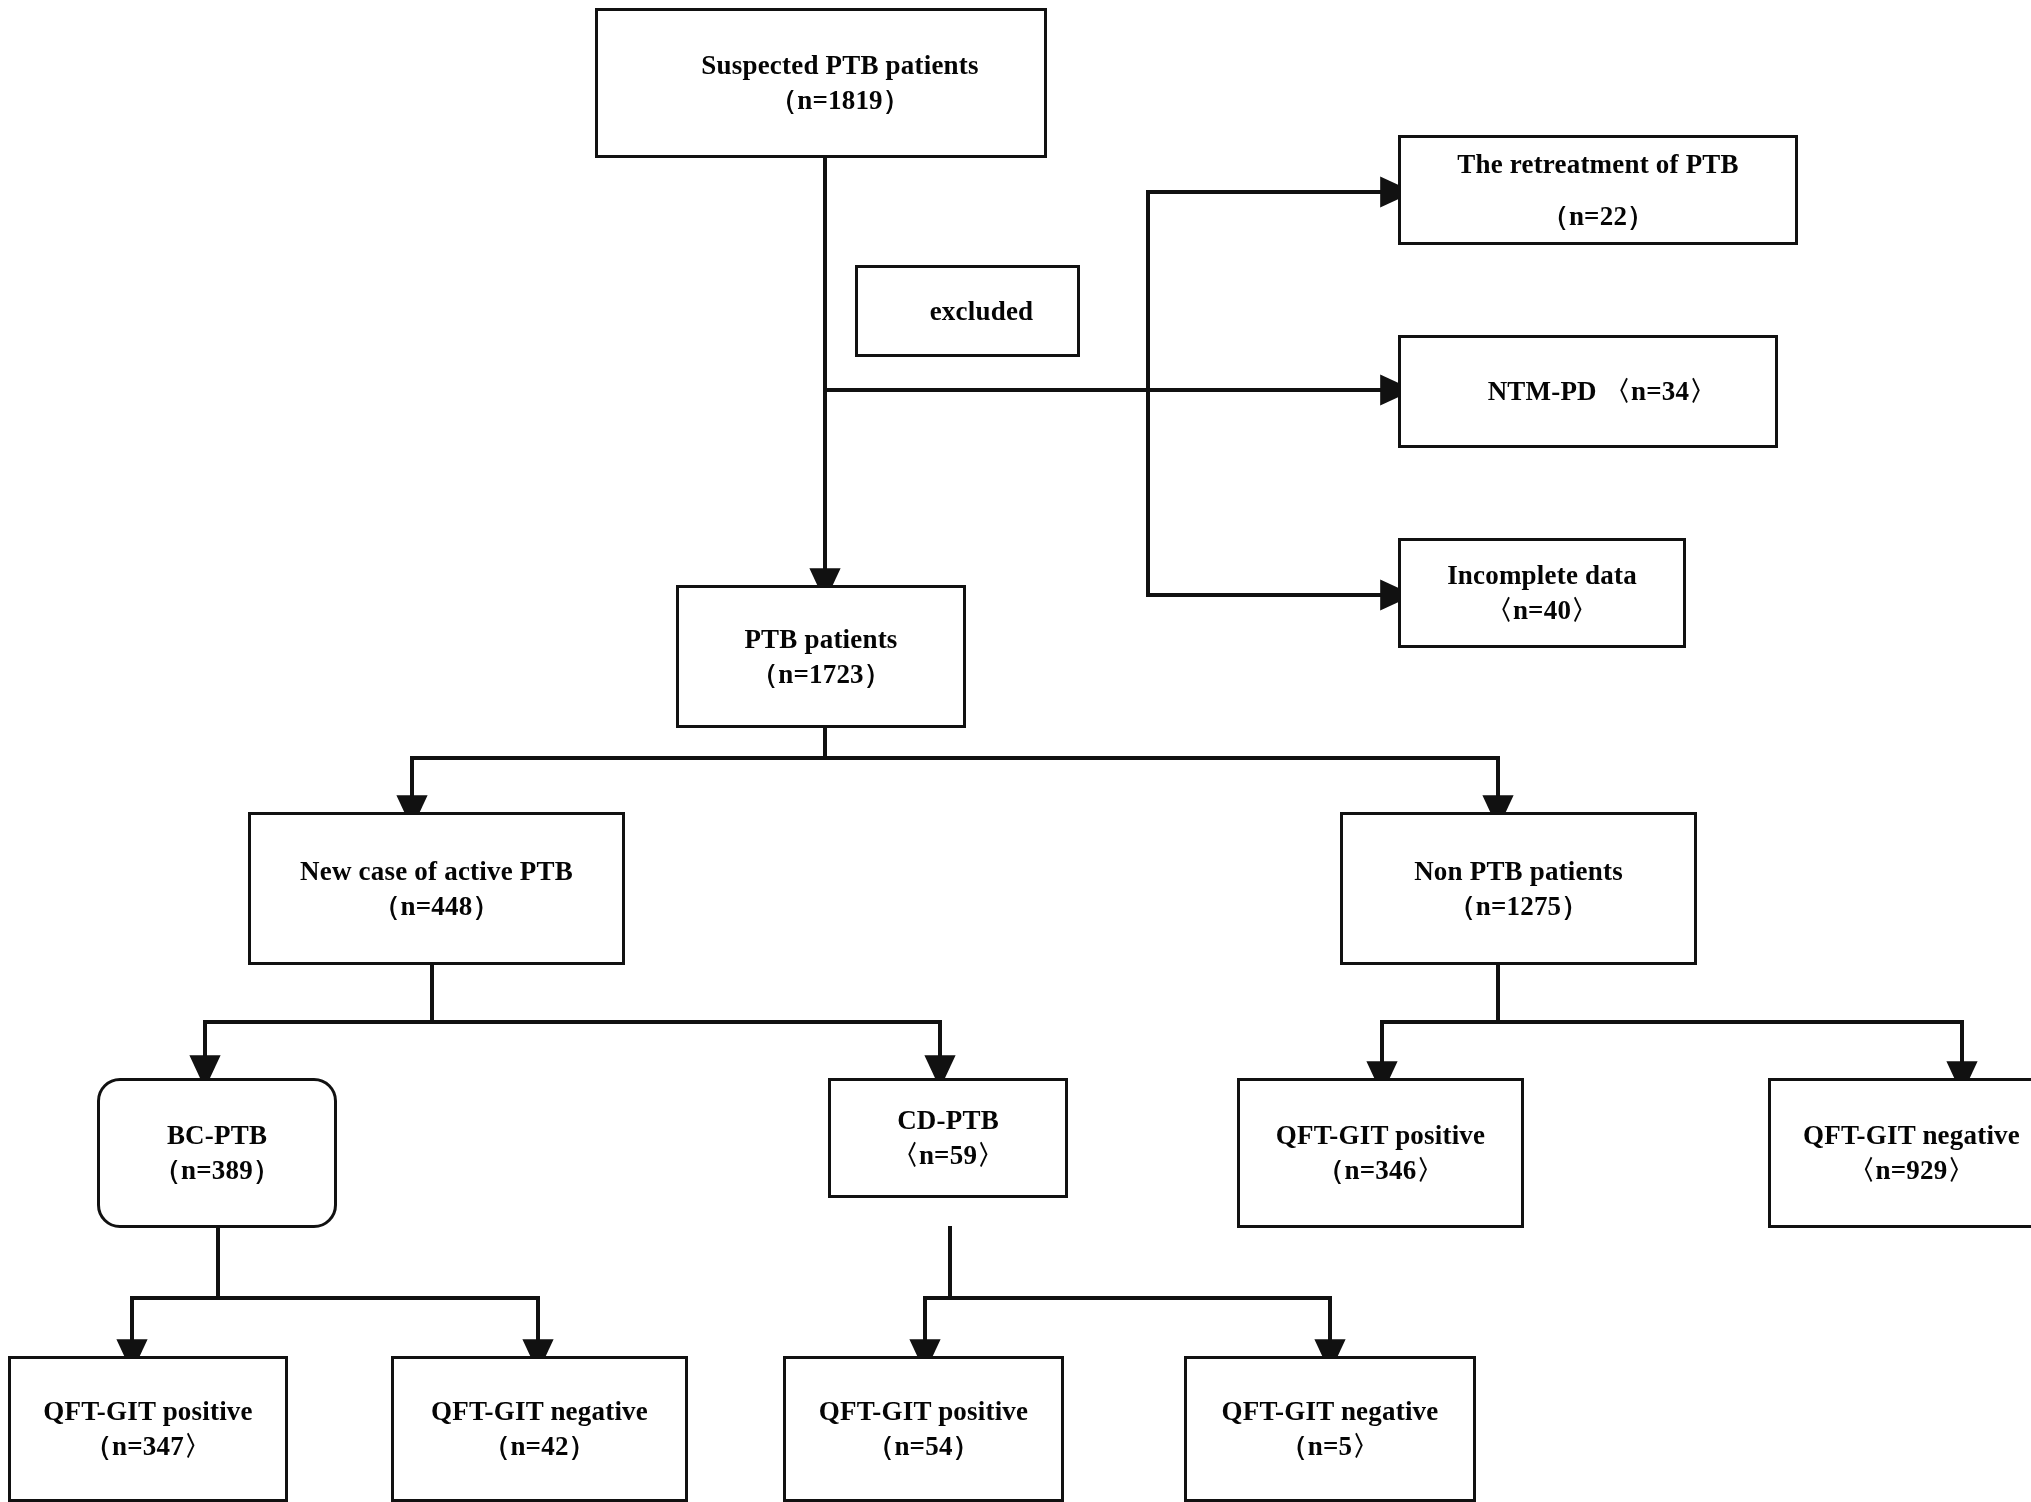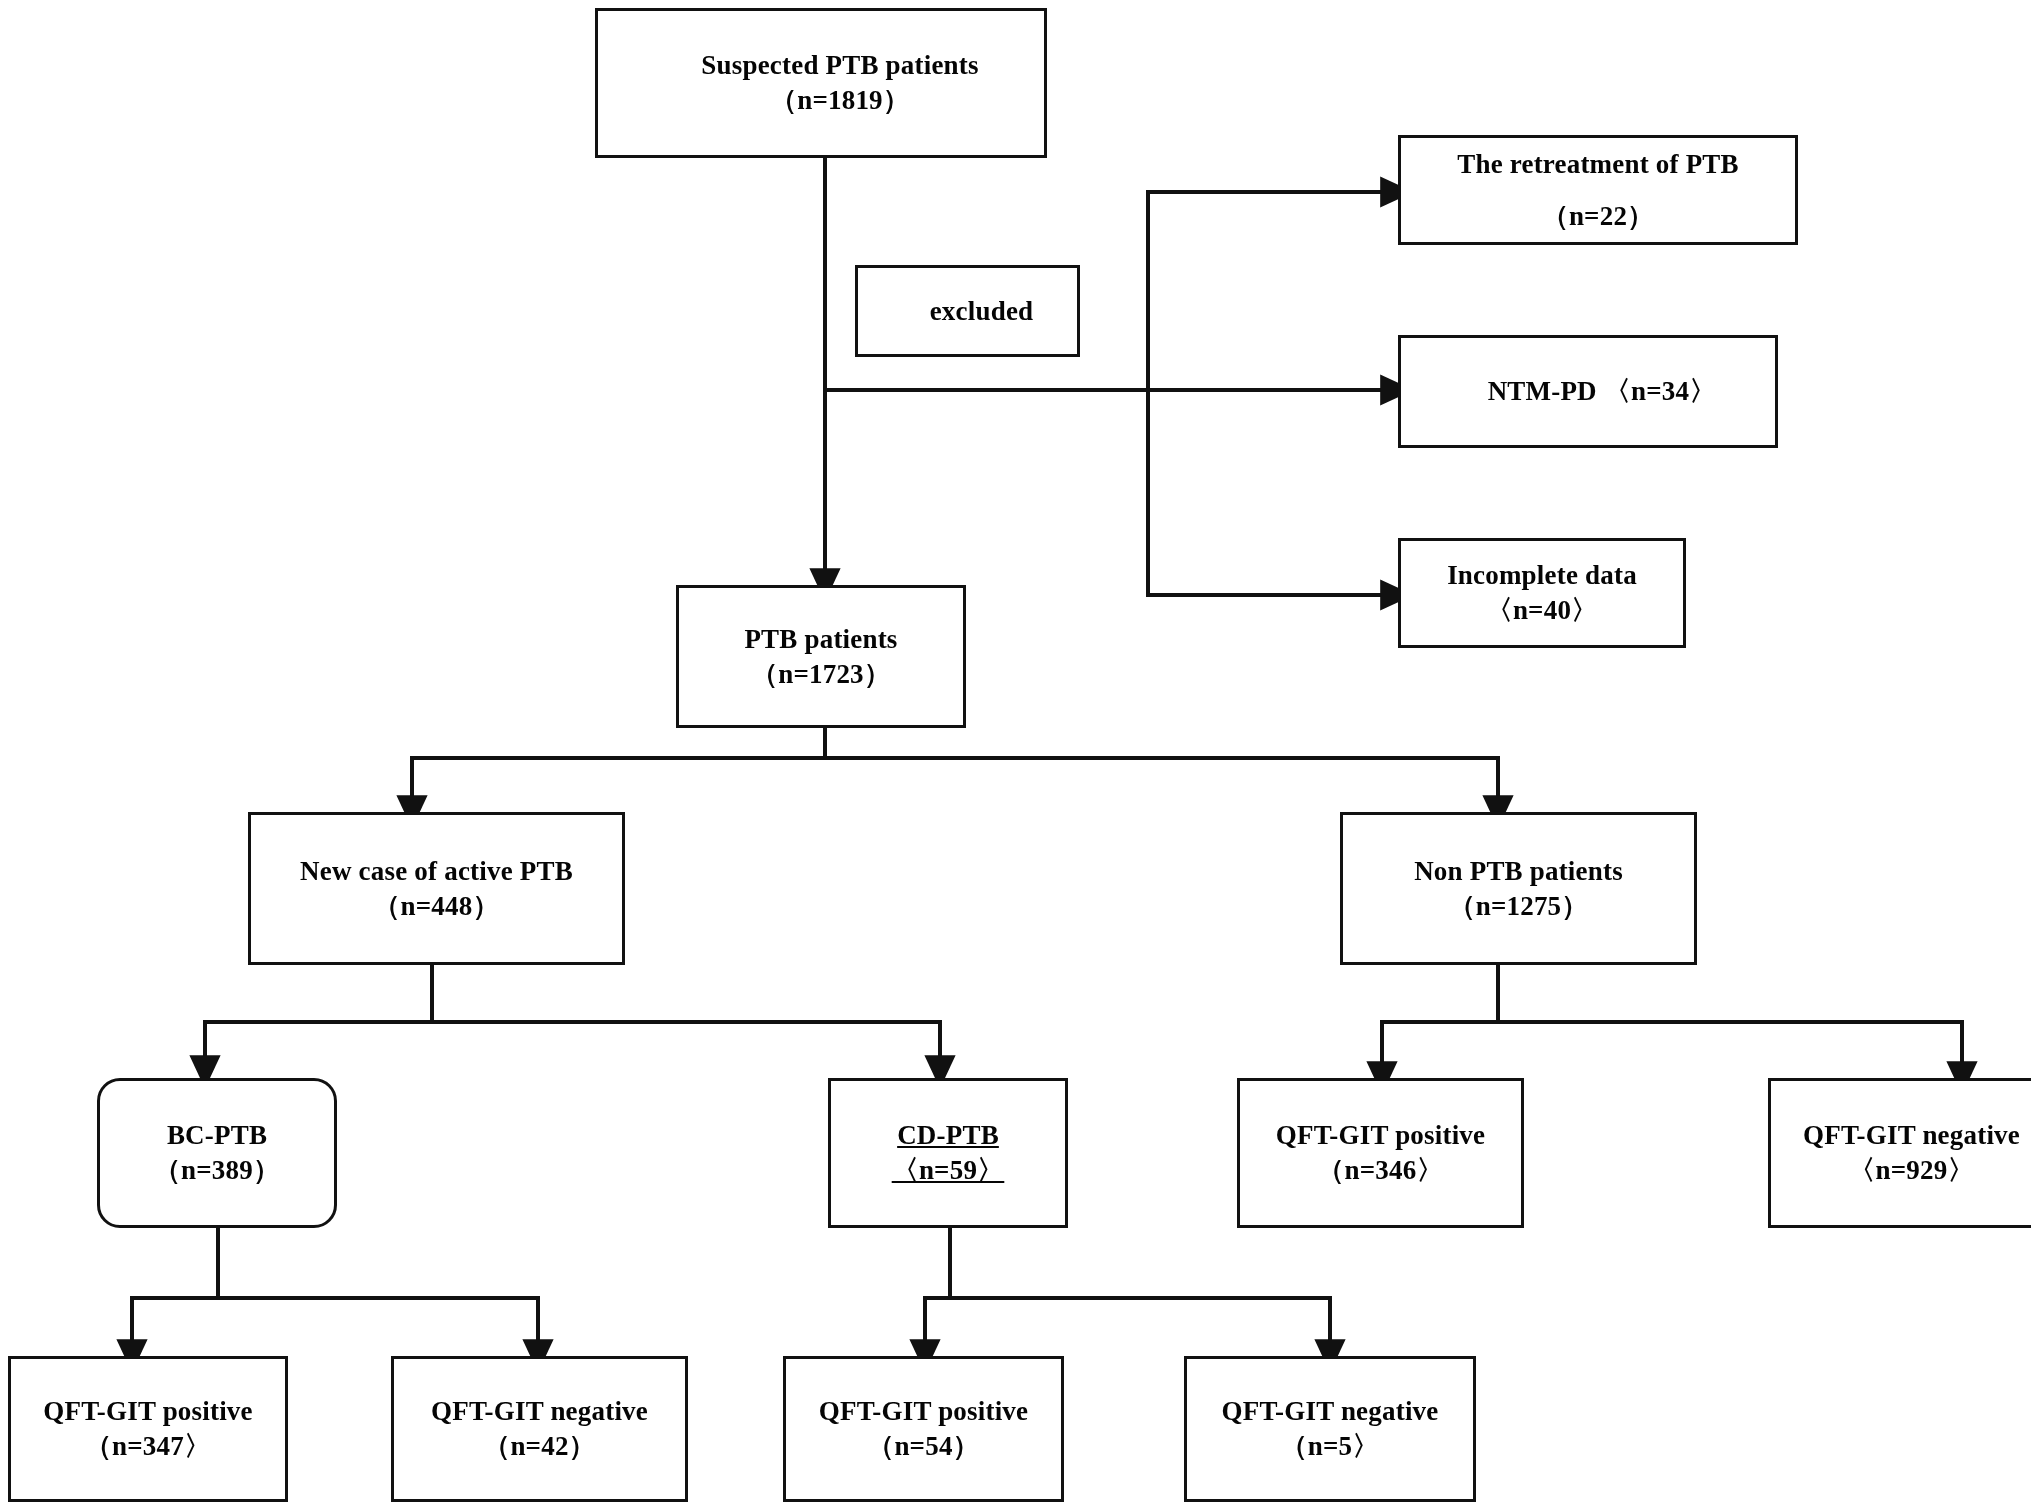--- a/index.html
+++ b/index.html
@@ -149,21 +149,21 @@
   <div class="node" style="left:1340px; top:812px; width:357px; height:153px;">
     <span class="line1">Non PTB patients</span>
     <span class="line2">（n=1275）</span>
   </div>
 
   <div class="node" style="left:97px; top:1078px; width:240px; height:150px;border-radius:23px;">
     <span class="line1">BC-PTB</span>
     <span class="line2">（n=389）</span>
   </div>
 
-  <div class="node" style="left:828px; top:1078px; width:240px; height:150px;text-decoration:underline;">
+  <div class="node" style="left:828px; top:1078px; width:240px; height:120px;">
     <span class="line1">CD-PTB</span>
     <span class="line2">〈n=59〉</span>
   </div>
 
   <div class="node" style="left:1237px; top:1078px; width:287px; height:150px;">
     <span class="line1">QFT-GIT positive</span>
     <span class="line2">（n=346〉</span>
   </div>
 
   <div class="node" style="left:1768px; top:1078px; width:287px; height:150px;">

